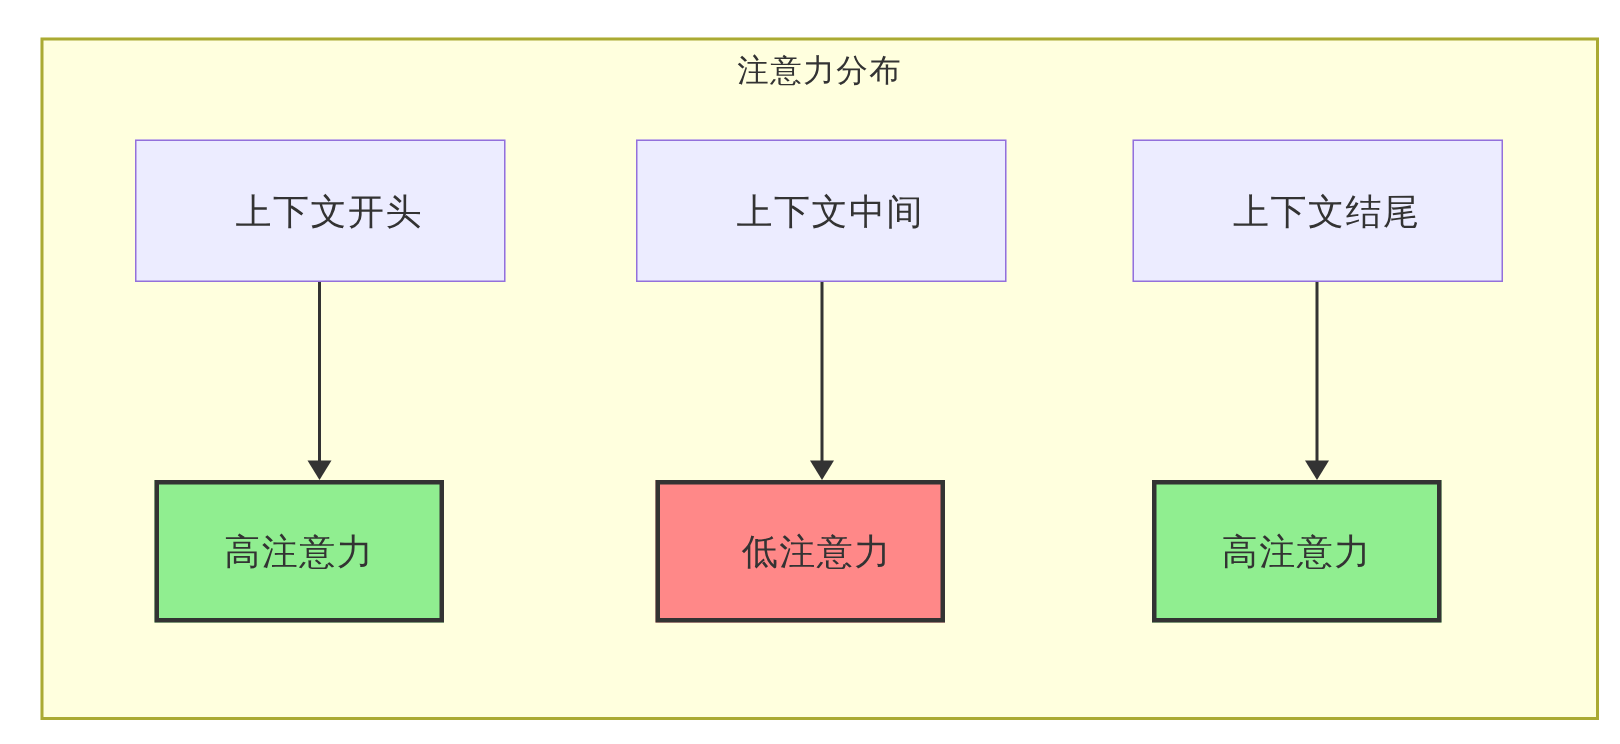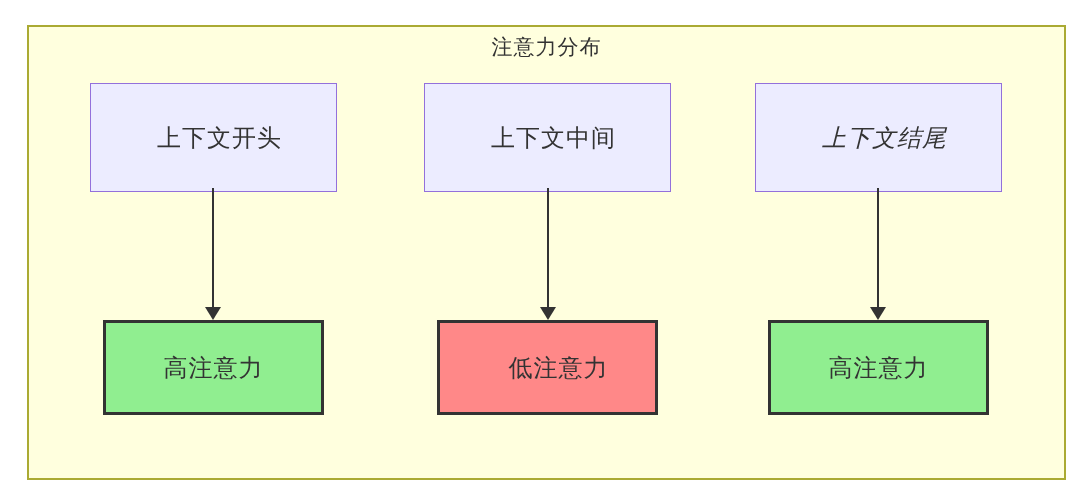--- a/index.html
+++ b/index.html
@@ -39,30 +39,30 @@
     position: absolute;
     box-sizing: border-box;
     display: flex;
     align-items: center;
     justify-content: center;
     font-size: 24px;
     color: #333333;
     letter-spacing: 1px;
   }
   .source-node {
-    top: 83px;
+    top: 93px;
     width: 247px;
-    height: 109px;
+    height: 95px;
     background: #ECECFF;
     border: 1.5px solid #9370DB;
     padding-left: 12px;
   }
   .target-node {
     top: 320px;
-    width: 221px;
+    width: 193px;
     height: 95px;
     border: 3px solid #333333;
   }
   .fill-high { background: #90EE90; }
   .fill-low  { background: #FF8888; padding-left: 22px; }
   .edge-line {
     position: absolute;
     top: 188px;
     width: 2px;
     height: 121px;
@@ -90,18 +90,18 @@
   <div class="node source-node" style="left: 90px; background-color: rgb(236, 236, 255); border-color: rgb(147, 112, 219);">上下文开头</div>
   <div class="edge-line" style="left: 212px; background-color: rgb(51, 51, 51);"></div>
   <div class="edge-head" style="left: 205px; border-top-color: rgb(51, 51, 51);"></div>
   <div class="node target-node fill-high" style="left: 103px; background-color: rgb(144, 238, 144); border-color: rgb(51, 51, 51);">高注意力</div>
 
   <div class="node source-node" style="left: 424px; background-color: rgb(236, 236, 255); border-color: rgb(147, 112, 219); text-align: right;">上下文中间</div>
   <div class="edge-line" style="left: 547px; background-color: rgb(51, 51, 51);"></div>
   <div class="edge-head" style="left: 540px; border-top-color: rgb(51, 51, 51);"></div>
   <div class="node target-node fill-low" style="left: 437px; background-color: rgb(255, 136, 136); border-color: rgb(51, 51, 51);">低注意力</div>
 
-  <div class="node source-node" style="left: 755px; background-color: rgb(236, 236, 255); border-color: rgb(147, 112, 219); font-style: italic;">上下文结尾</div>
+  <div class="node source-node" style="left: 755px; background-color: rgb(236, 236, 255); border-color: rgb(147, 112, 219);">上下文结尾</div>
   <div class="edge-line" style="left: 877px; background-color: rgb(51, 51, 51);"></div>
   <div class="edge-head" style="left: 870px; border-top-color: rgb(51, 51, 51);"></div>
   <div class="node target-node fill-high" style="left: 768px; background-color: rgb(144, 238, 144); border-color: rgb(51, 51, 51);">高注意力</div>
 
 </div>
 
 </body></html>

